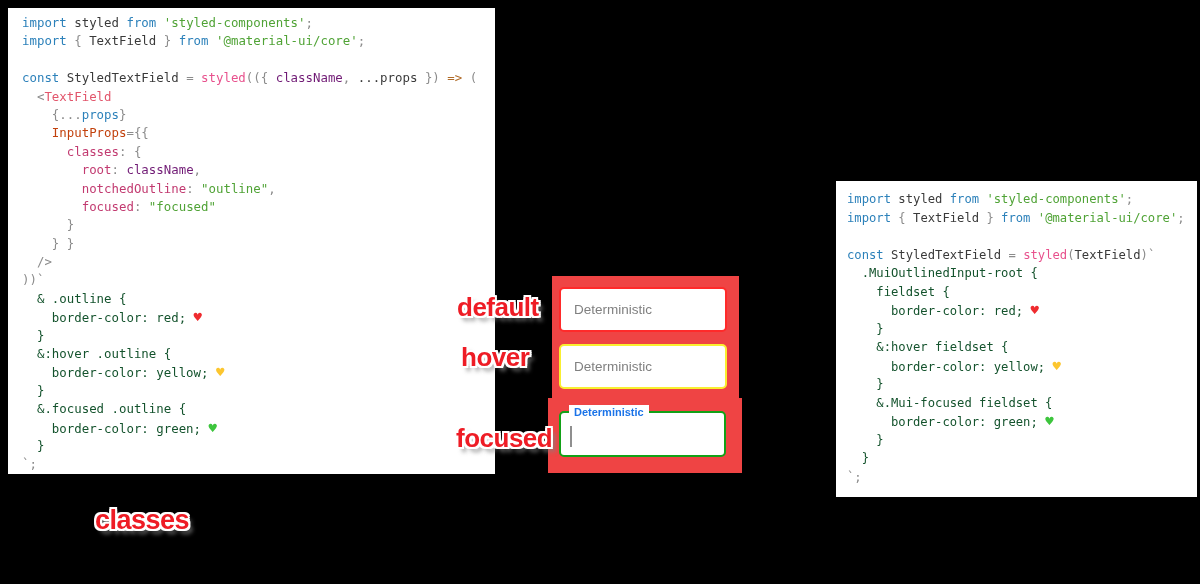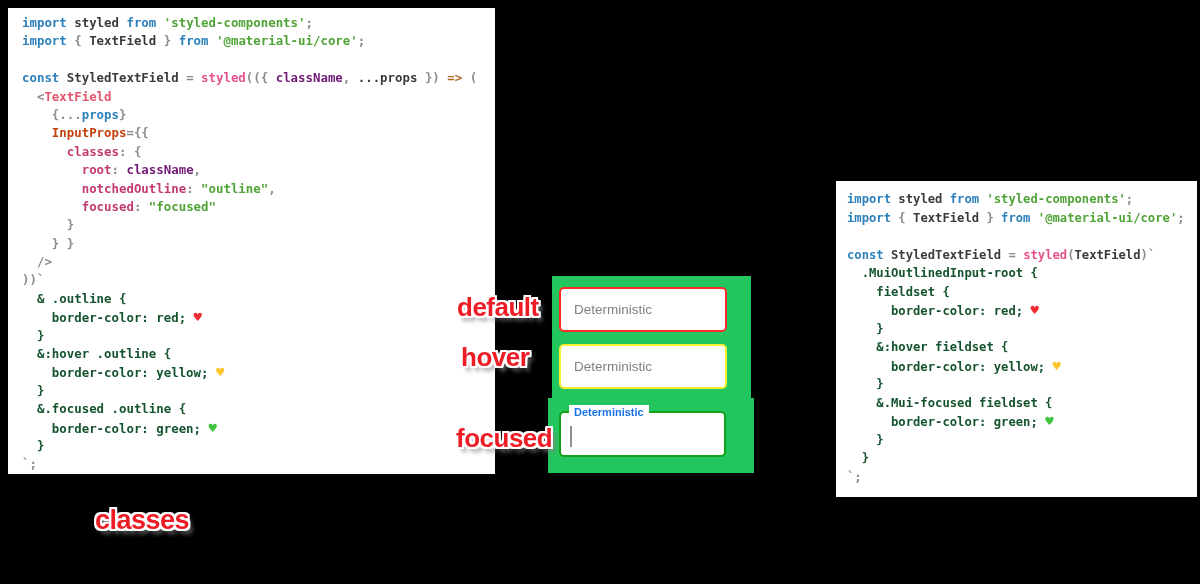--- a/index.html
+++ b/index.html
@@ -3,21 +3,21 @@
 <meta charset="utf-8">
 <style>
   html,body{margin:0;padding:0;background:#000;}
   .stage{position:relative;width:1200px;height:584px;background:#000;overflow:hidden;
          font-family:"Liberation Sans",sans-serif;}
 
   
   .code-panel{position:absolute;background:#fff;box-sizing:border-box;overflow:hidden;}
   .code-panel.left{left:8px;top:8px;width:487px;height:466px;padding:6px 0 0 14px;}
   .code-panel.right{left:836px;top:181px;width:361px;height:316px;padding:9px 0 0 11px;}
-  .code{font-family:"DejaVu Sans Mono",monospace;font-size:12.4px;white-space:pre;font-weight:bold;}
+  .code{font-family:"DejaVu Sans Mono",monospace;font-size:12.4px;white-space:pre;}
   .code-panel.right .code{font-size:12.2px;}
   .code-panel.left  .code-line{height:18.4px;line-height:18.4px;}
   .code-panel.right .code-line{height:18.5px;line-height:18.5px;}
 
   
   .c-kw{color:#2c81ba}
   .c-id{color:#3a3a3a}
   .c-pun{color:#8b8b8b}
   .c-str{color:#50a336}
   .c-fn{color:#e8518d}
@@ -39,21 +39,21 @@
       4px 5px 4px rgba(130,130,130,0.85);}
   .sticker.small{font-size:26px;}
   .sticker.big{font-size:27px;}
   #lbl-default{left:457px;top:292px;}
   #lbl-hover{left:461px;top:342px;}
   #lbl-focused{left:456px;top:423px;}
   #lbl-classes{left:95px;top:505px;}
   #lbl-globals{left:912px;top:515px;}
 
   
-  .mui-panel{position:absolute;background:#22c55e;padding-left:12px;}
+  .mui-panel{position:absolute;background:#ef4444;}
   #panel-default-hover{left:552px;top:276px;width:187px;height:122px;}
   #panel-focused{left:548px;top:398px;width:194px;height:75px;}
 
   .tf{position:absolute;background:#fff;border-radius:5px;box-sizing:border-box;
       display:flex;align-items:center;}
   .tf .ph{color:#808080;font-size:13.5px;padding-left:13px;}
   .tf-red{left:7px;top:11px;width:168px;height:45px;border:2px solid #ff2a2a;}
   .tf-yellow{left:7px;top:68px;width:168px;height:45px;border:2px solid #f9ef30;}
   .tf-green{left:11px;top:13px;width:167px;height:46px;border:2px solid #12a117;}
   .notch-label{position:absolute;left:8px;top:-8px;background:#fff;padding:0 5px;

